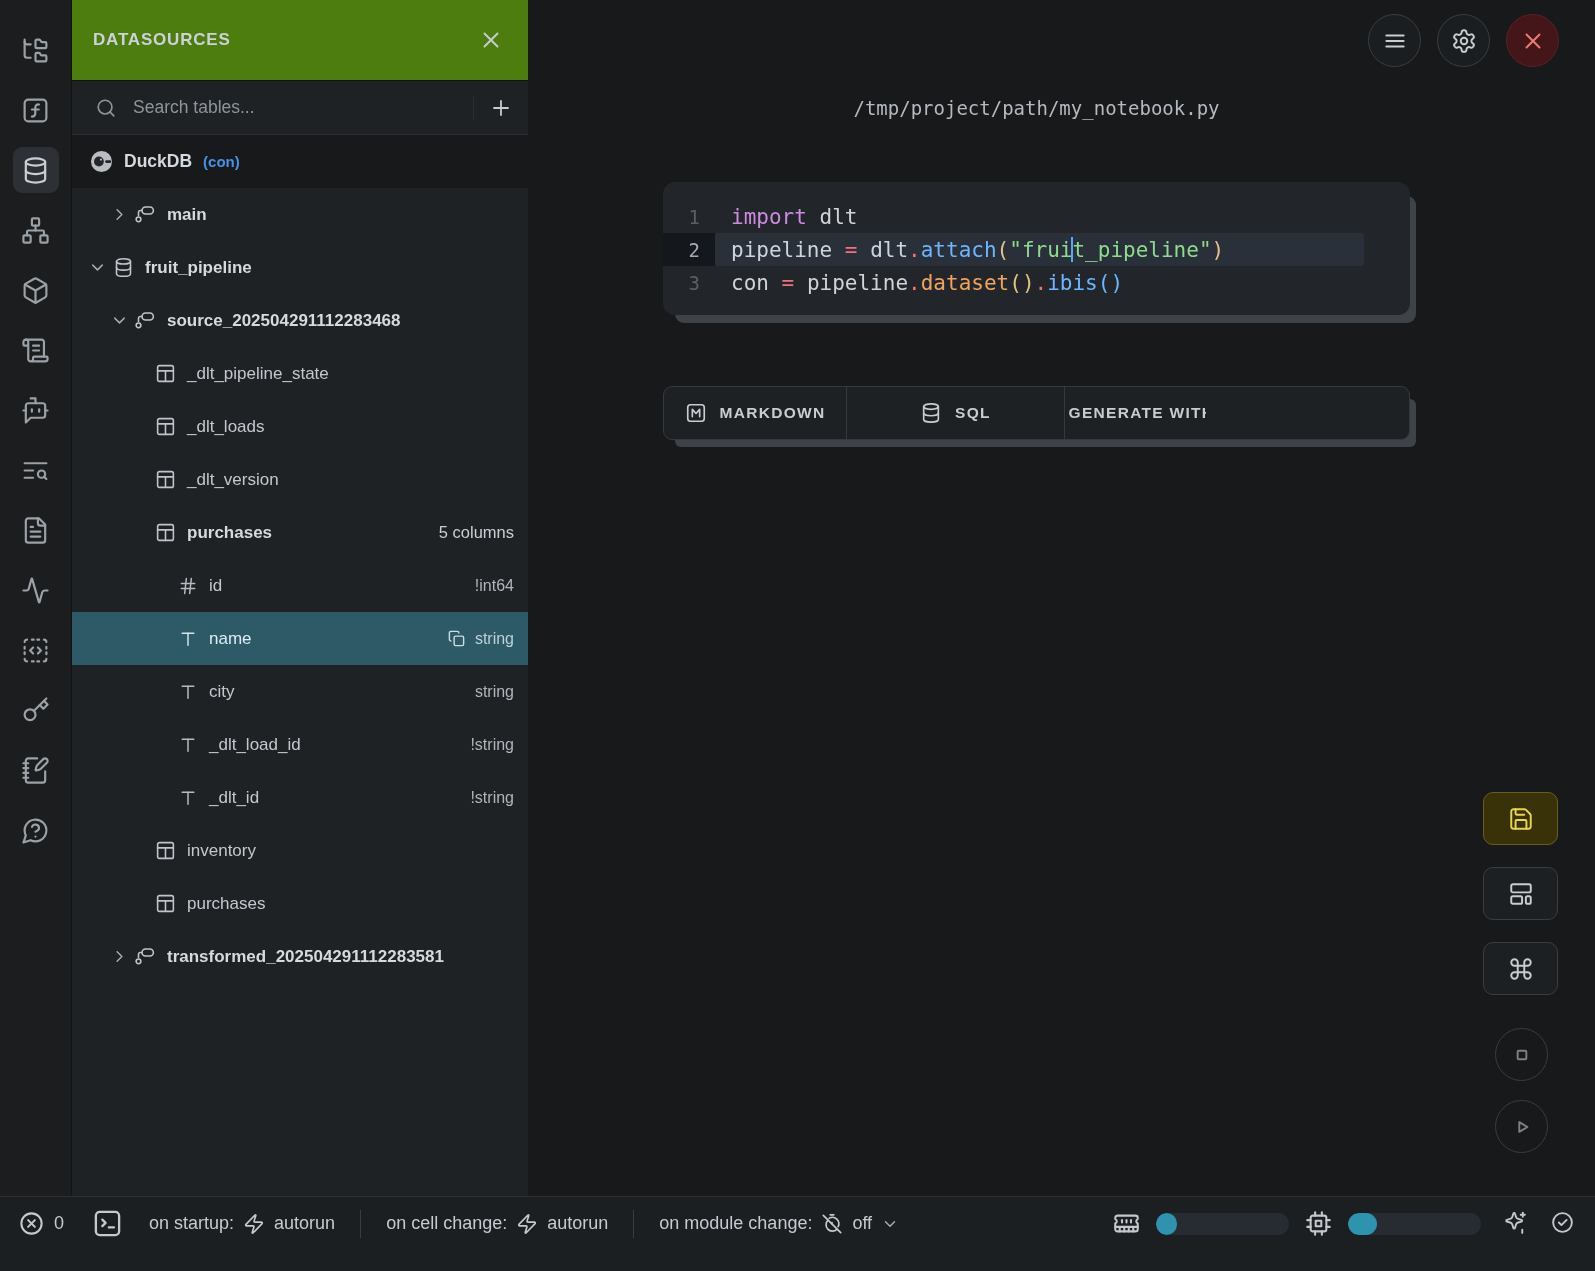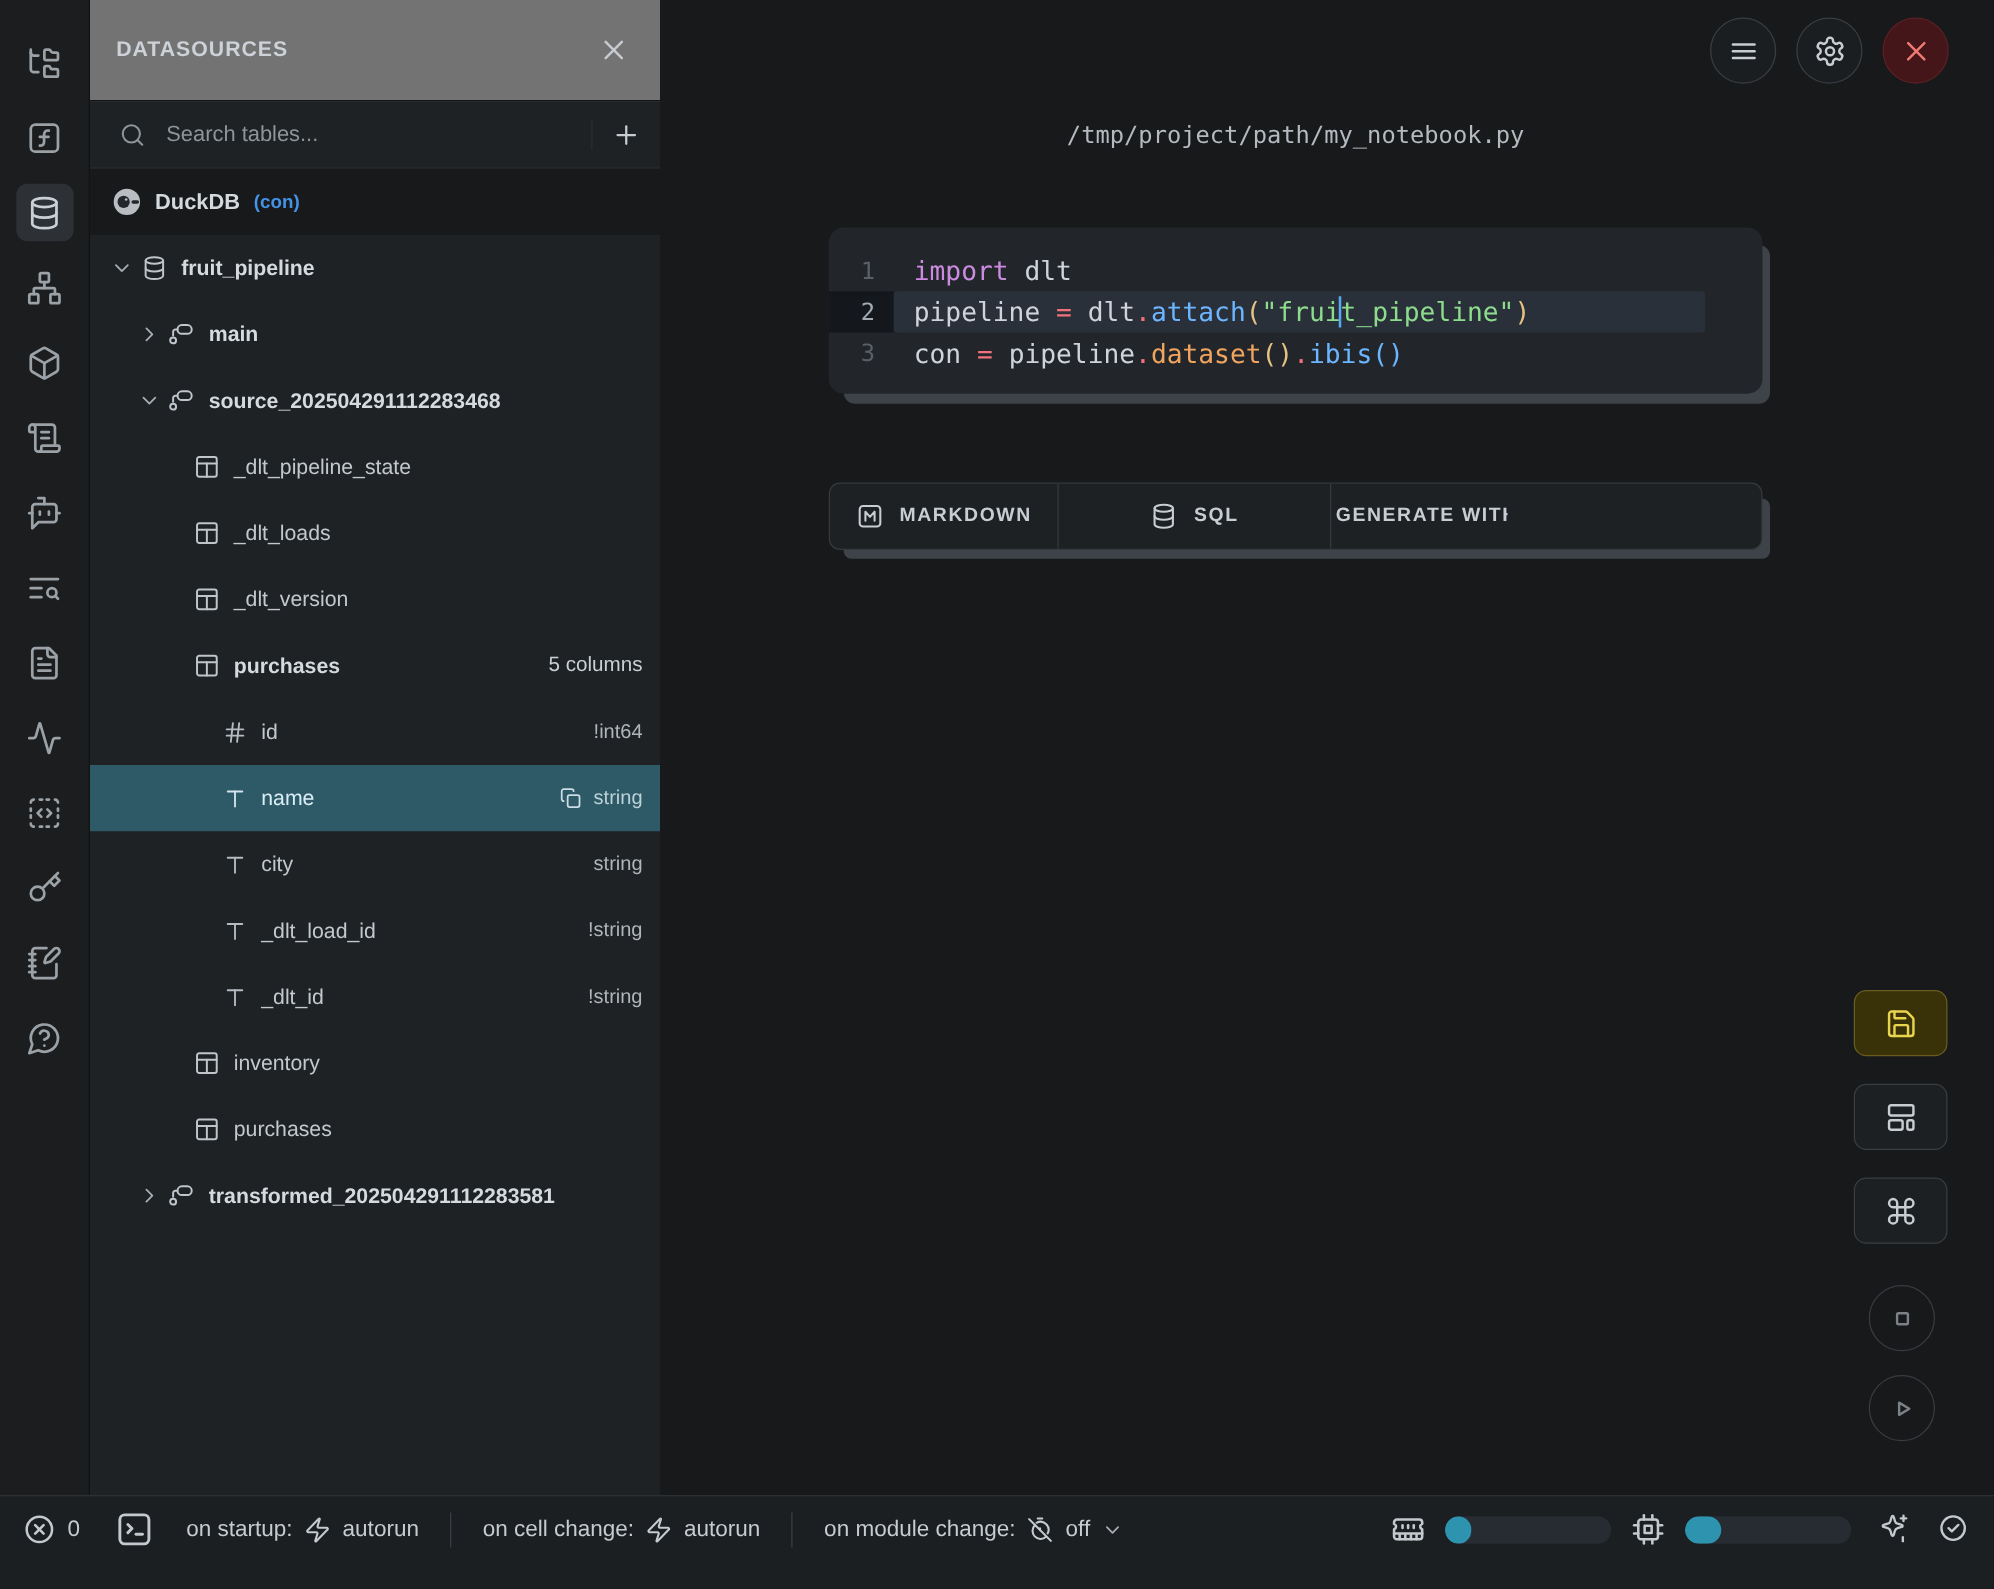--- a/index.html
+++ b/index.html
@@ -12,21 +12,21 @@
   .rail{position:absolute;left:0;top:0;width:72px;height:1196px;background:#1b1d1f;
     border-right:1px solid #111315;display:flex;flex-direction:column;align-items:center;
     padding-top:27px;gap:14px;z-index:3}
   .rail-btn{width:46px;height:46px;border-radius:9px;background:transparent;border:none;
     display:flex;align-items:center;justify-content:center;color:#9aa1a7;cursor:pointer}
   .rail-btn.active{background:#2d3135;color:#c9cfd4}
   .rail-btn .icon{width:29px;height:29px}
 
   
   .panel{position:absolute;left:72px;top:0;width:456px;height:1196px;background:#1e2225;z-index:2}
-  .panel-header{height:81px;background:#737373;border-bottom:1px solid #101214;
+  .panel-header{height:81px;background:#4d7c0f;border-bottom:1px solid #101214;
     display:flex;align-items:center;padding:0 24px 0 21px}
   .panel-title{flex:1;font-size:17px;font-weight:700;letter-spacing:.8px;color:#ccd2d7}
   .panel-close{width:26px;height:26px;color:#c6ccd1;background:none;border:none;cursor:pointer}
   .search-row{height:54px;display:flex;align-items:center;border-bottom:1px solid #2a2e32}
   .search-box{flex:1;display:flex;align-items:center;gap:16px;padding-left:23px}
   .search-box .icon{width:22px;height:22px;color:#8d959b}
   .search-input{flex:1;background:transparent;border:none;outline:none;color:#ccd2d7;
     font-size:17.5px;font-family:inherit}
   .search-input::placeholder{color:#8d959b}
   .add-btn{width:55px;border:none;border-left:1px solid #2a2e32;background:transparent;
@@ -316,49 +316,49 @@
           <circle cx="12" cy="12" r="11" fill="#b9bdc1"></circle>
           <circle cx="9.3" cy="12" r="5.1" fill="#23262a"></circle>
           <circle cx="11.4" cy="10" r="1.1" fill="#b9bdc1"></circle>
           <rect x="15.8" y="10.6" width="6.4" height="2.9" rx="1.45" fill="#23262a"></rect>
         </svg>
       </span>
     <span class="conn-name">DuckDB</span>
     <span class="conn-alias">(con)</span>
   </div>
   <div class="tree">
+      <div class="tree-row kind-schema bold">
+        <span class="icon chev">
+          <svg viewBox="0 0 24 24" fill="none" stroke="currentColor" stroke-width="1.8" stroke-linecap="round" stroke-linejoin="round">
+            <path d="m9 18 6-6-6-6"></path>
+          </svg>
+        </span>
+        <span class="icon ticon">
+          <svg viewBox="0 0 24 24" fill="none" stroke="currentColor" stroke-width="1.8" stroke-linecap="round" stroke-linejoin="round">
+            <rect x="8" y="3.5" width="13" height="8" rx="4"></rect>
+            <path d="M8 7.5H6a2 2 0 0 0-2 2V13"></path>
+            <circle cx="4" cy="17.5" r="2.7"></circle>
+          </svg>
+        </span>
+        <span class="label">main</span>
+      </div>
       <div class="tree-row kind-database bold">
         <span class="icon chev">
           <svg viewBox="0 0 24 24" fill="none" stroke="currentColor" stroke-width="1.8" stroke-linecap="round" stroke-linejoin="round">
             <path d="m6 9 6 6 6-6"></path>
           </svg>
         </span>
         <span class="icon ticon">
           <svg viewBox="0 0 24 24" fill="none" stroke="currentColor" stroke-width="1.8" stroke-linecap="round" stroke-linejoin="round">
             <ellipse cx="12" cy="5" rx="8" ry="3"></ellipse>
             <path d="M4 5v14c0 1.7 3.6 3 8 3s8-1.3 8-3V5"></path>
             <path d="M4 12c0 1.7 3.6 3 8 3s8-1.3 8-3"></path>
           </svg>
         </span>
         <span class="label">fruit_pipeline</span>
-      </div>
-      <div class="tree-row kind-schema bold">
-        <span class="icon chev">
-          <svg viewBox="0 0 24 24" fill="none" stroke="currentColor" stroke-width="1.8" stroke-linecap="round" stroke-linejoin="round">
-            <path d="m9 18 6-6-6-6"></path>
-          </svg>
-        </span>
-        <span class="icon ticon">
-          <svg viewBox="0 0 24 24" fill="none" stroke="currentColor" stroke-width="1.8" stroke-linecap="round" stroke-linejoin="round">
-            <rect x="8" y="3.5" width="13" height="8" rx="4"></rect>
-            <path d="M8 7.5H6a2 2 0 0 0-2 2V13"></path>
-            <circle cx="4" cy="17.5" r="2.7"></circle>
-          </svg>
-        </span>
-        <span class="label">main</span>
       </div>
       <div class="tree-row kind-schema bold">
         <span class="icon chev">
           <svg viewBox="0 0 24 24" fill="none" stroke="currentColor" stroke-width="1.8" stroke-linecap="round" stroke-linejoin="round">
             <path d="m6 9 6 6 6-6"></path>
           </svg>
         </span>
         <span class="icon ticon">
           <svg viewBox="0 0 24 24" fill="none" stroke="currentColor" stroke-width="1.8" stroke-linecap="round" stroke-linejoin="round">
             <rect x="8" y="3.5" width="13" height="8" rx="4"></rect>

